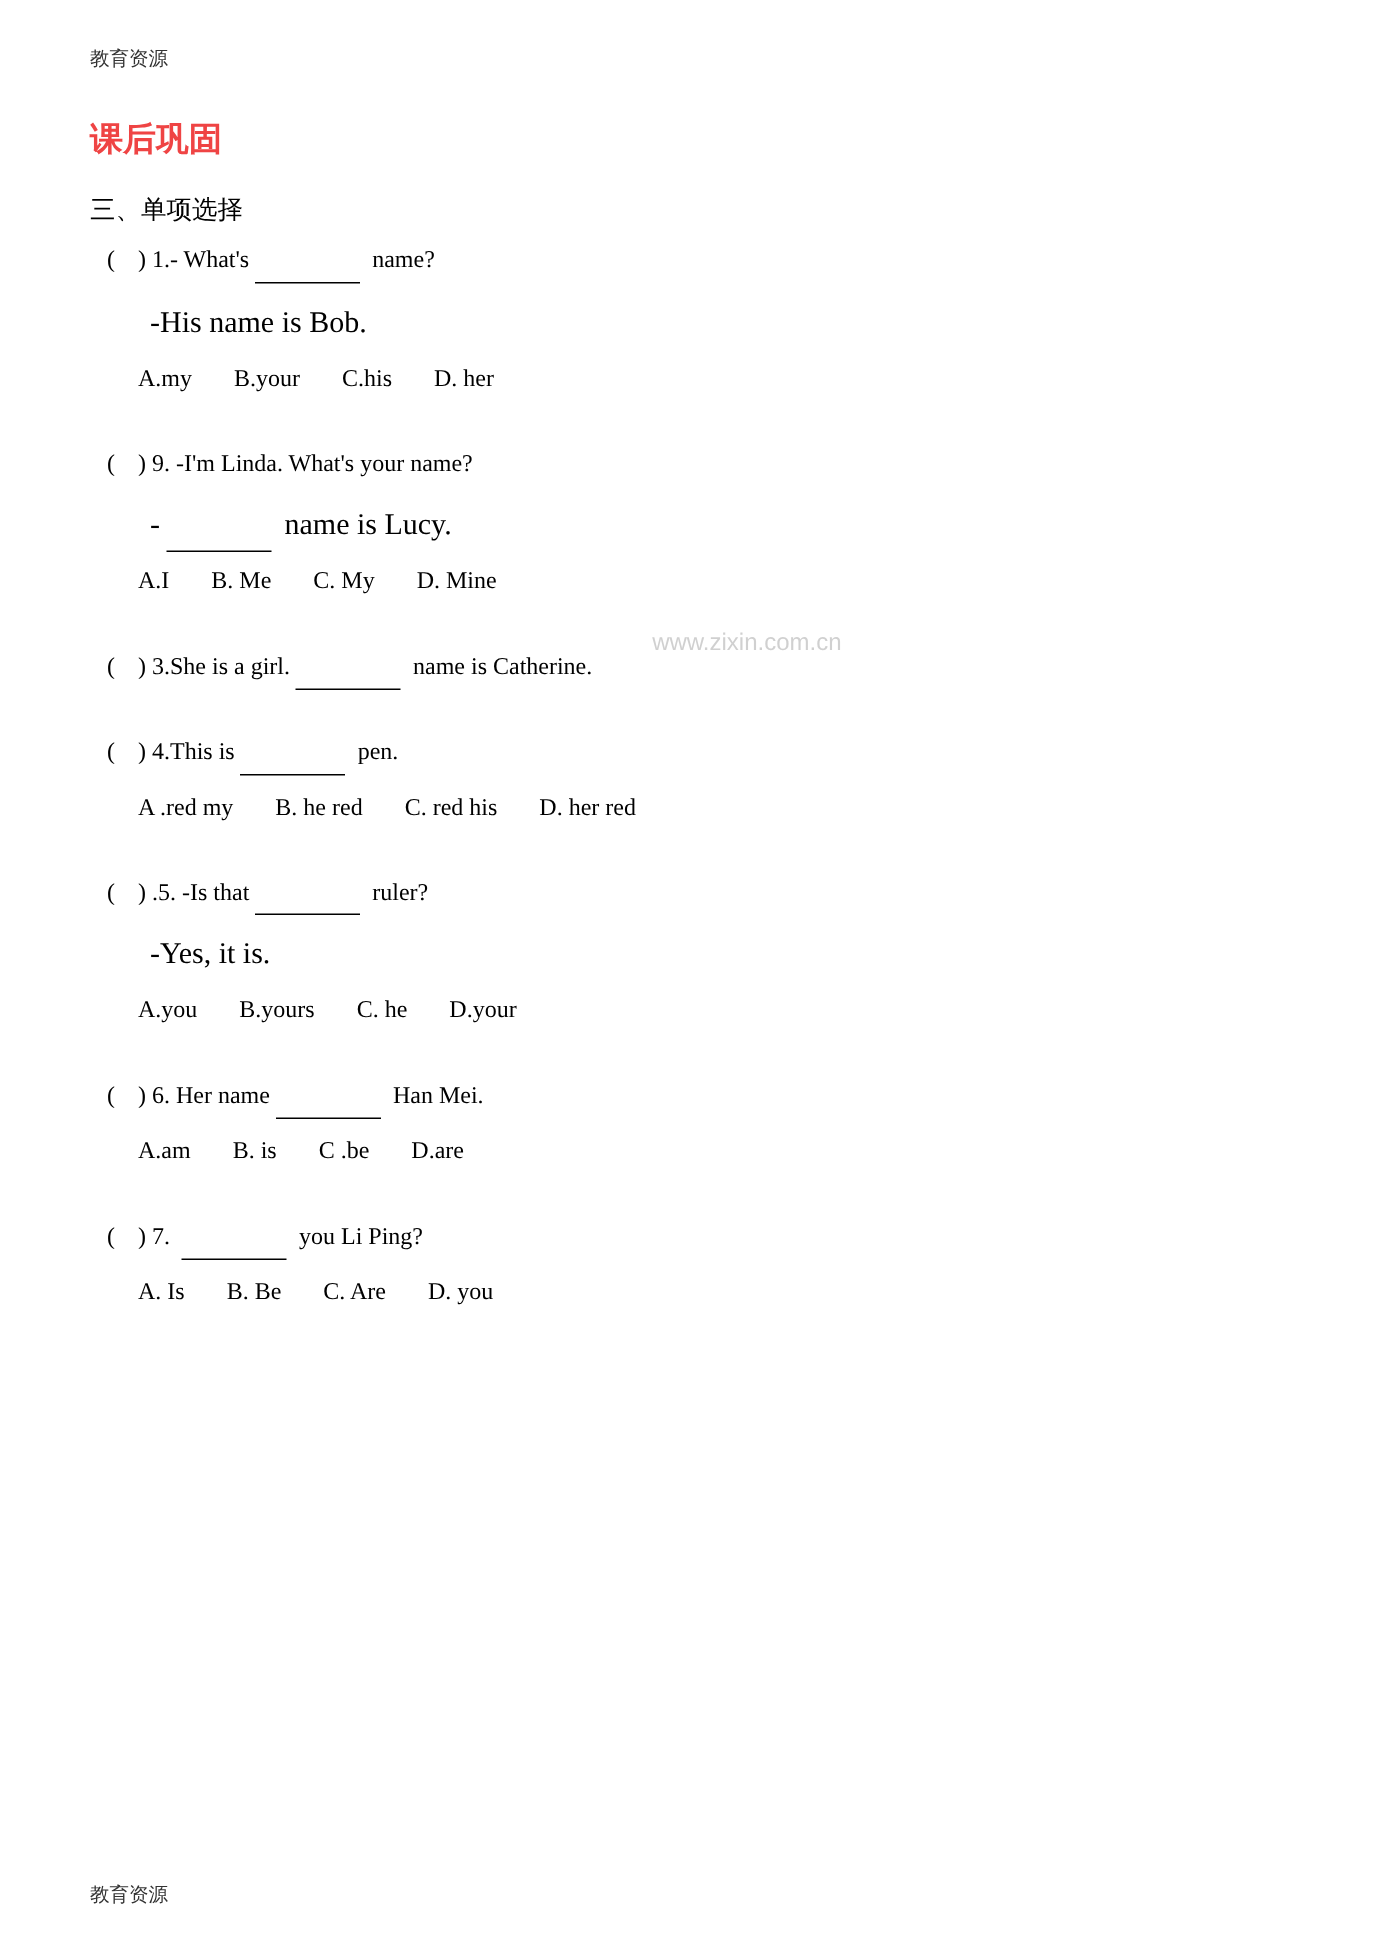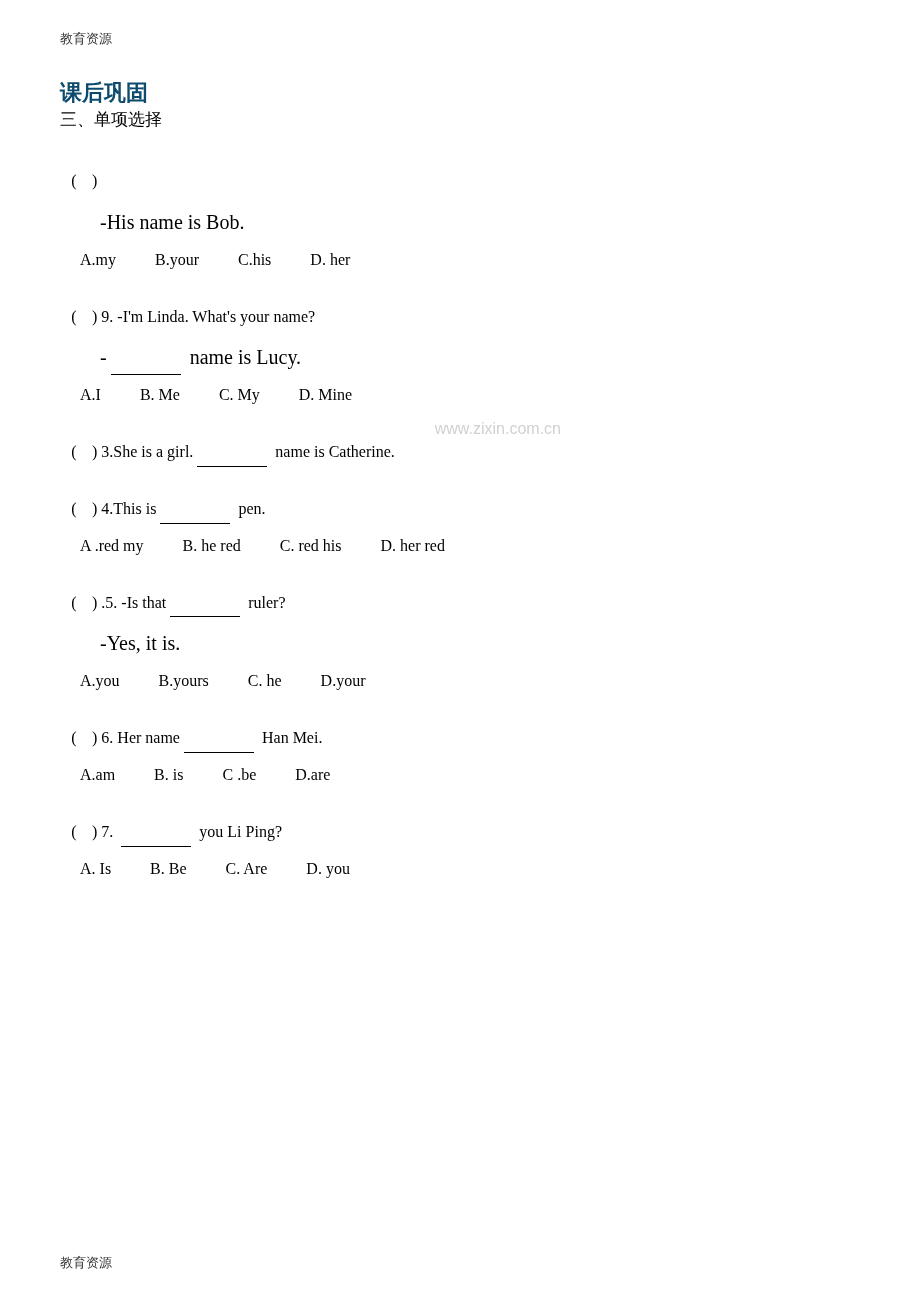--- a/index.html
+++ b/index.html
@@ -18,25 +18,26 @@
       position: relative;
     }
     .header-label {
       font-size: 13px;
       color: #333;
       margin-bottom: 30px;
     }
     .section-title {
       font-size: 22px;
       font-weight: bold;
-      color: #0c4a6e;
+      color: #ef4444;
+      margin-bottom: 20px;
     }
     .sub-title {
       font-size: 17px;
-      margin-bottom: 36px;
+      margin-bottom: 9px;
     }
     .question-block {
       margin-bottom: 28px;
       line-height: 1.8;
     }
     .question-line {
       font-size: 16px;
       margin-bottom: 8px;
       display: flex;
       align-items: baseline;
@@ -50,23 +51,23 @@
     .blank {
       display: inline-block;
       border-bottom: 1.5px solid #000;
       min-width: 70px;
       margin: 0 4px;
       vertical-align: bottom;
     }
     .options-line {
       font-size: 16px;
       margin-top: 6px;
-      margin-left: 20px;
+      margin-left: 32px;
       display: flex;
-      gap: 39px;
+      gap: 28px;
       flex-wrap: wrap;
     }
     .sub-line {
       font-size: 20px;
       margin-left: 40px;
       margin-bottom: 4px;
     }
     .watermark {
       position: absolute;
       top: 420px;
@@ -92,20 +93,21 @@
 <div class="header-label">教育资源</div>
 
 <div class="section-title">课后巩固</div>
 
 <div class="sub-title">三、单项选择</div>
 
 <div class="question-block">
   <div class="question-line">
     <span class="paren">(</span>
     <span>)</span>
+    <span>1.- What's<span class="blank"></span> name?</span>
   </div>
   <div class="sub-line">-His name is Bob.</div>
   <div class="options-line">
     <span>A.my</span>
     <span>B.your</span>
     <span>C.his</span>
     <span>D. her</span>
   </div>
 </div>
 

